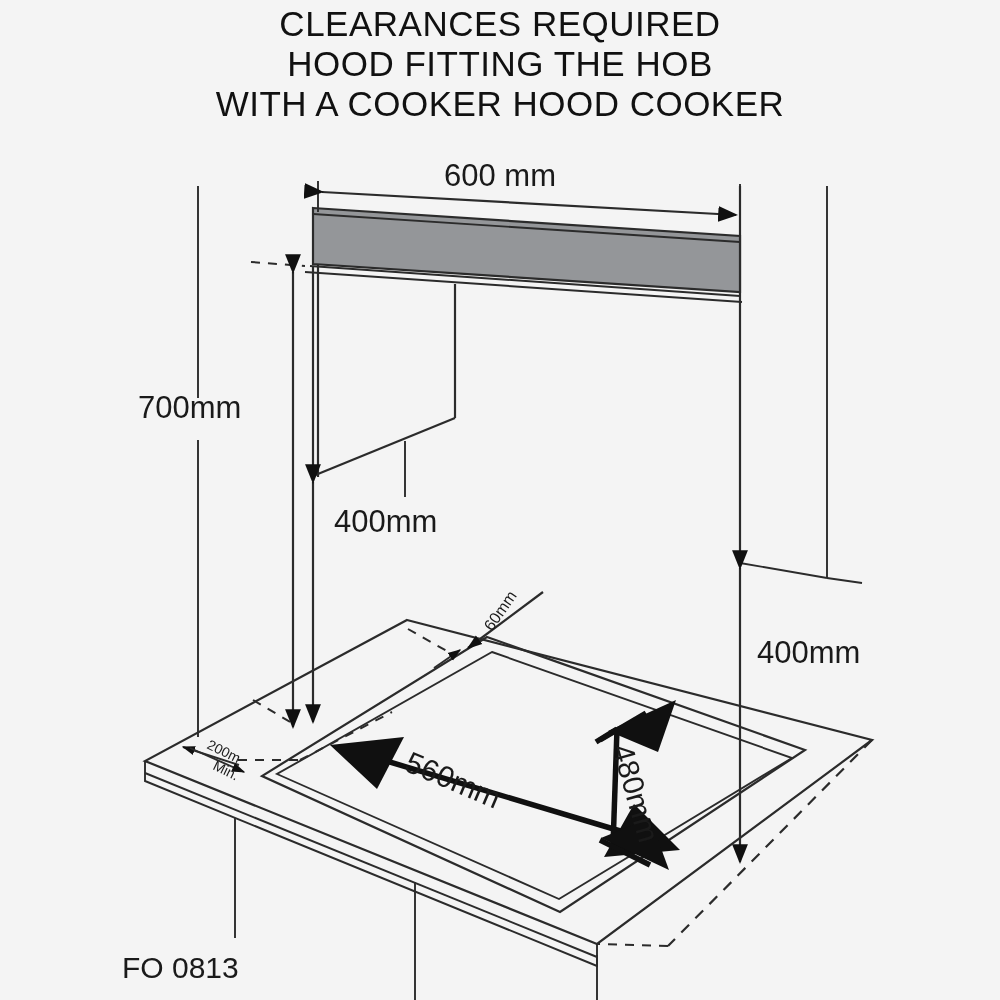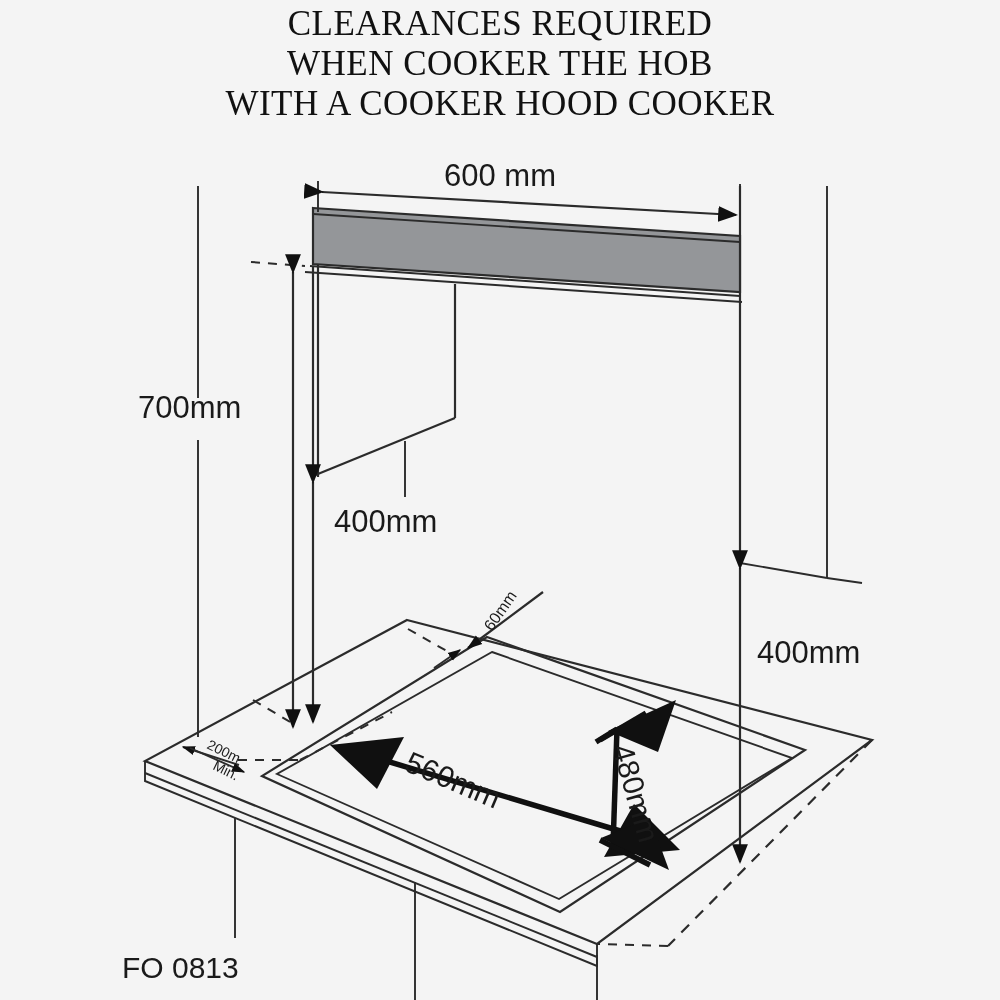--- a/index.html
+++ b/index.html
@@ -17,21 +17,21 @@
   }
   #title-block {
     position: absolute;
     top: 0;
     left: 0;
     width: 1000px;
     text-align: center;
     padding-top: 4px;
   }
   .title-line {
-    font-family: Liberation Serif, serif;
+    font-family: Liberation Sans, sans-serif;
     font-size: 35px;
     line-height: 40px;
     letter-spacing: 0.5px;
     color: #111111;
     white-space: nowrap;
   }
   svg#drawing {
     position: absolute;
     top: 0;
     left: 0;
@@ -53,21 +53,21 @@
   .hood-fill { fill: #949699; stroke: #2b2b2b; stroke-width: 2.2; }
   .arrow-solid { fill: #101010; stroke: none; }
 </style>
 </head>
 <body>
 
 <div id="page">
 
   <div id="title-block">
     <div class="title-line">CLEARANCES REQUIRED</div>
-    <div class="title-line">WHEN COOKER THE HOB</div>
+    <div class="title-line">HOOD FITTING THE HOB</div>
     <div class="title-line">WITH A COOKER HOOD COOKER</div>
   </div>
 
   <svg id="drawing" width="1000" height="1000" viewBox="0 0 1000 1000">
 
     <defs>
       <marker id="arrHeadR" viewBox="0 0 10 10" refX="9" refY="5" markerWidth="9" markerHeight="9" orient="auto-start-reverse">
         <path d="M 0 1 L 10 5 L 0 9 z" fill="#101010"></path>
       </marker>
       <marker id="arrHeadL" viewBox="0 0 10 10" refX="9" refY="5" markerWidth="9" markerHeight="9" orient="auto">

